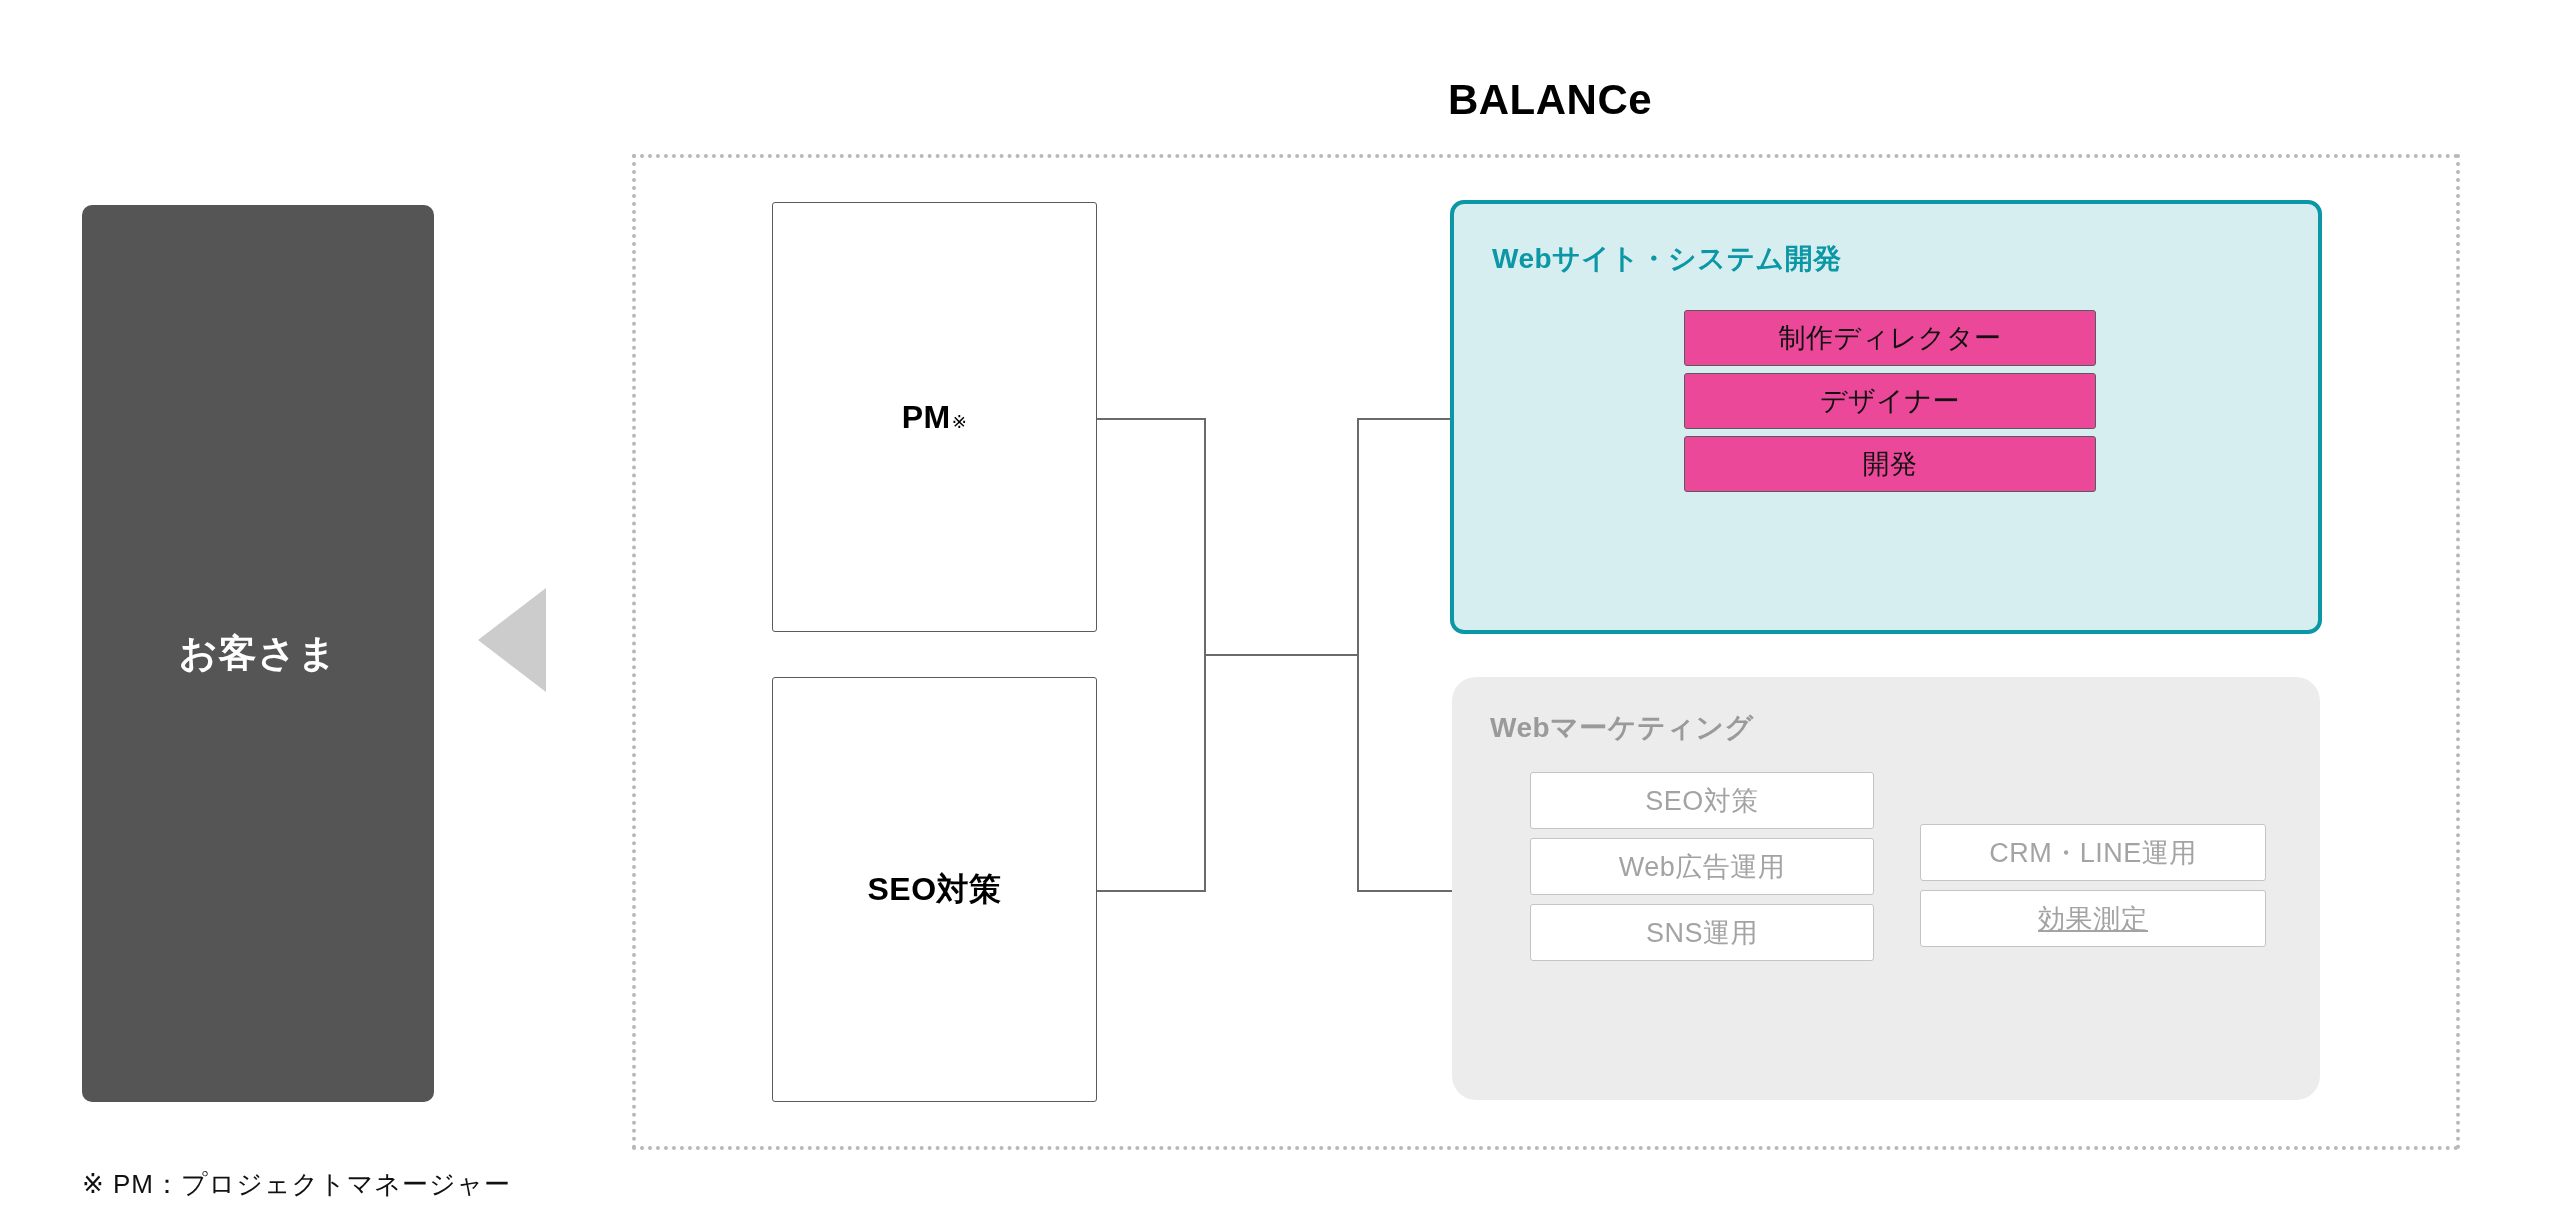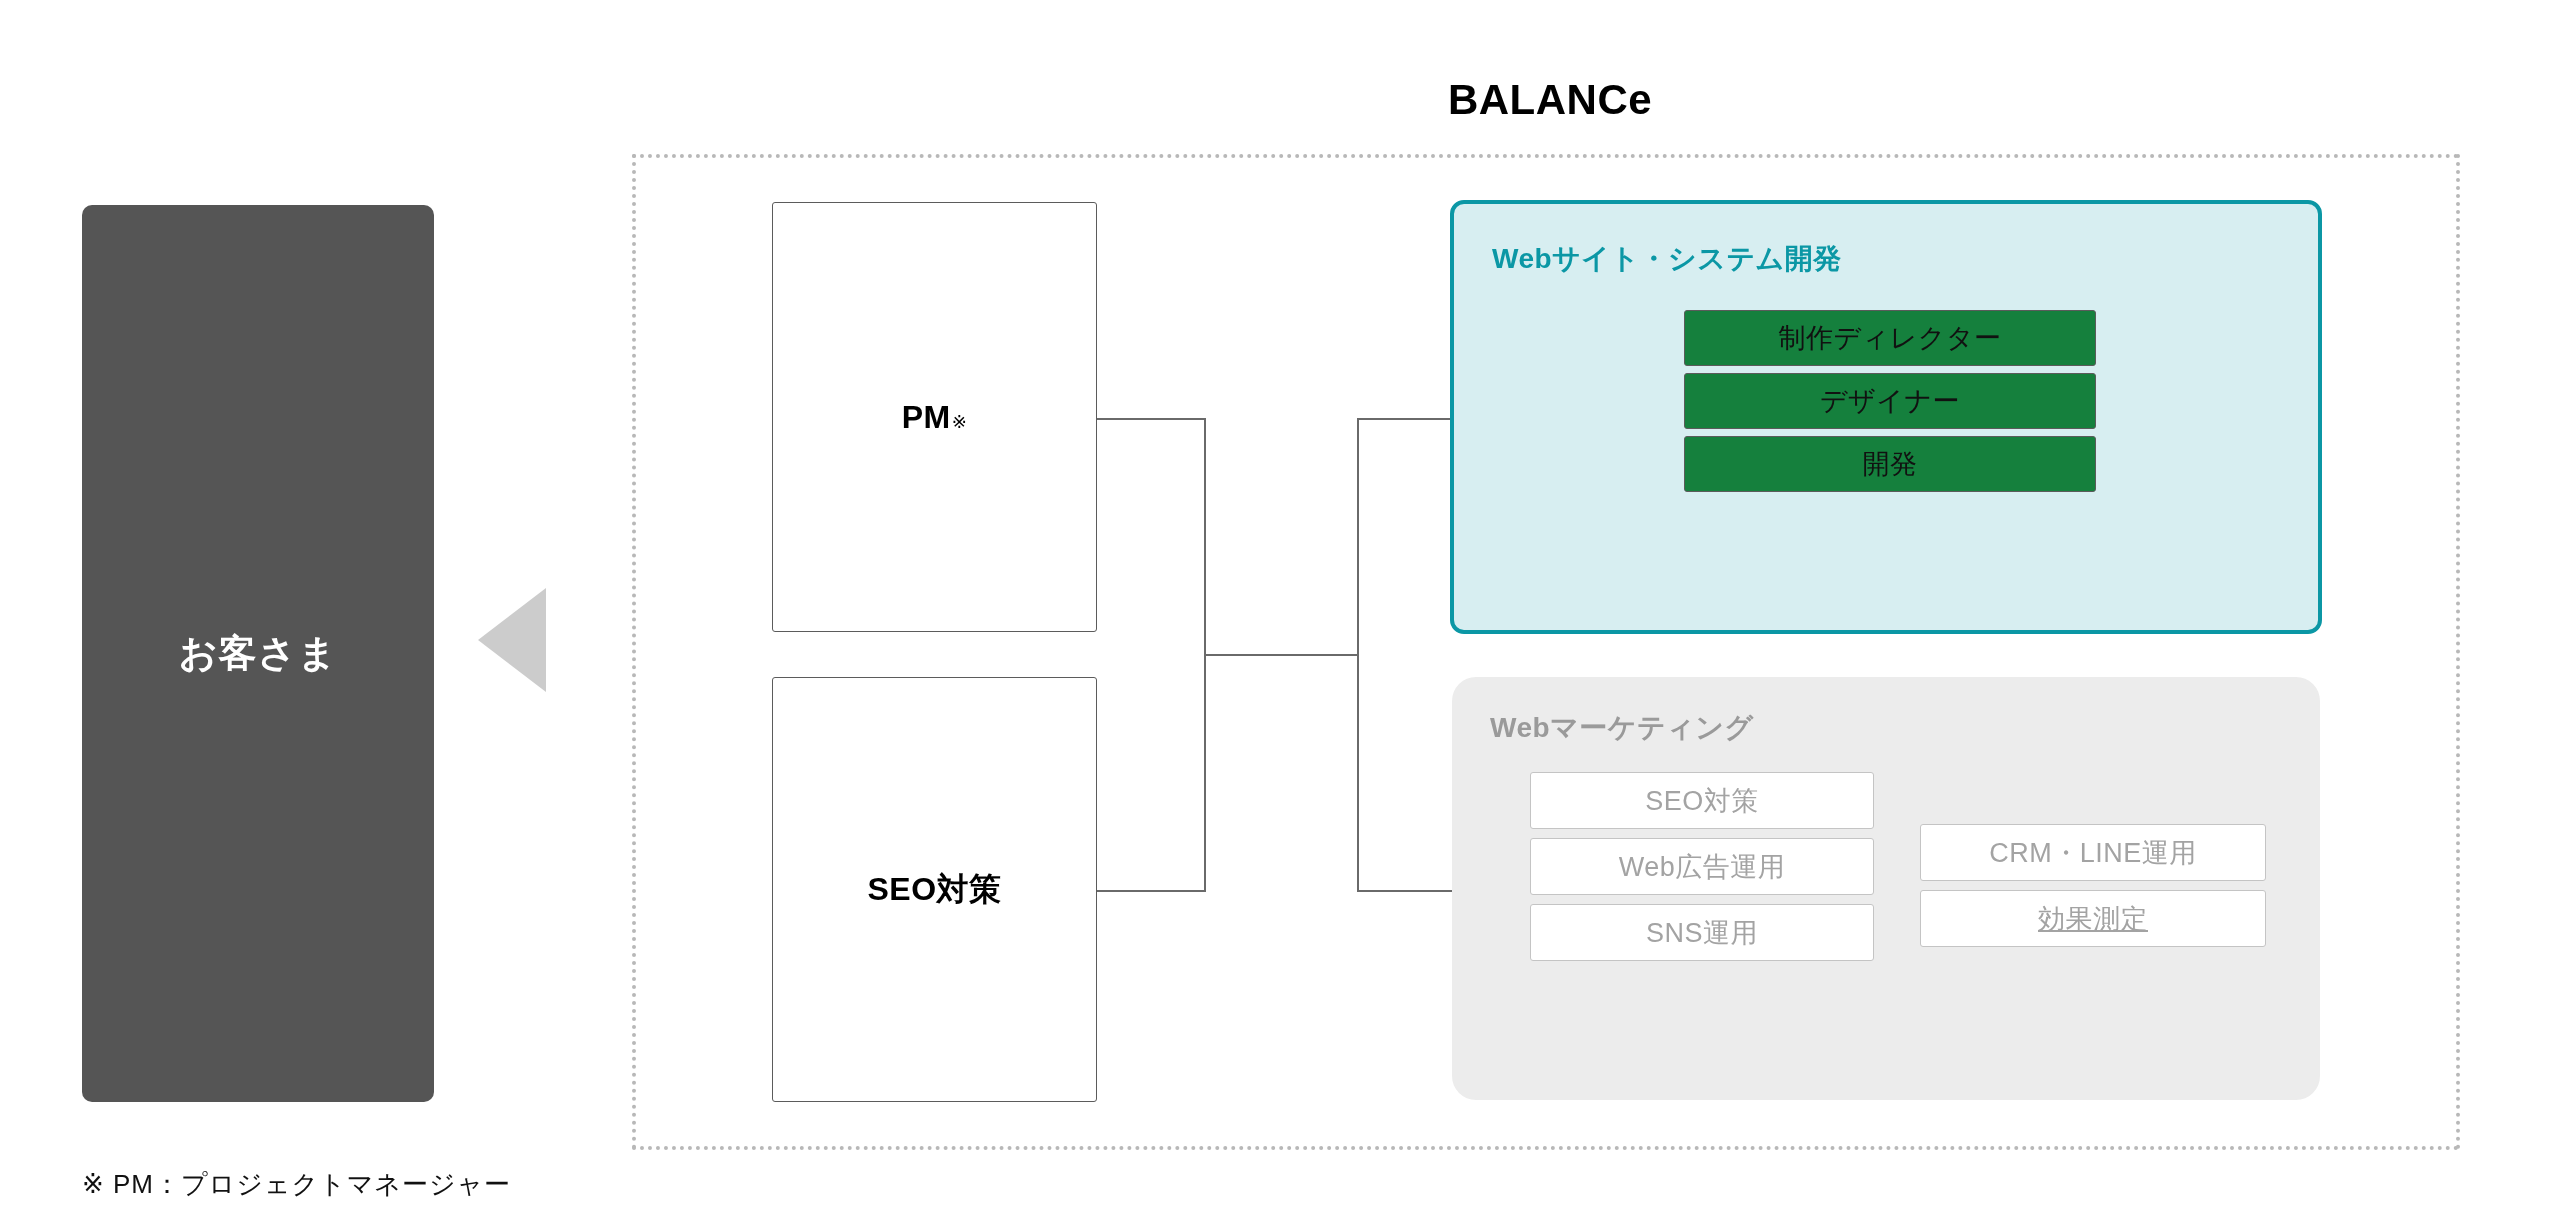--- a/index.html
+++ b/index.html
@@ -92,21 +92,21 @@
     box-sizing:border-box;
   }
   .dev-group-title{
     position:absolute;left:38px;top:36px;
     font-size:28px;font-weight:bold;color:#0b97a5;
     letter-spacing:0.5px;white-space:nowrap;
   }
   .dev-item{
     position:absolute;
     left:230px;width:412px;height:56px;
-    background:#15803d;
+    background:#ec4899;
     border:1.8px solid #5b5b5b;
     border-radius:3px;
     box-sizing:border-box;
     display:flex;align-items:center;justify-content:center;
     font-size:27px;color:#111111;letter-spacing:0.5px;
   }
   .dev-item.i0{top:106px;}
   .dev-item.i1{top:169px;}
   .dev-item.i2{top:232px;}
 

